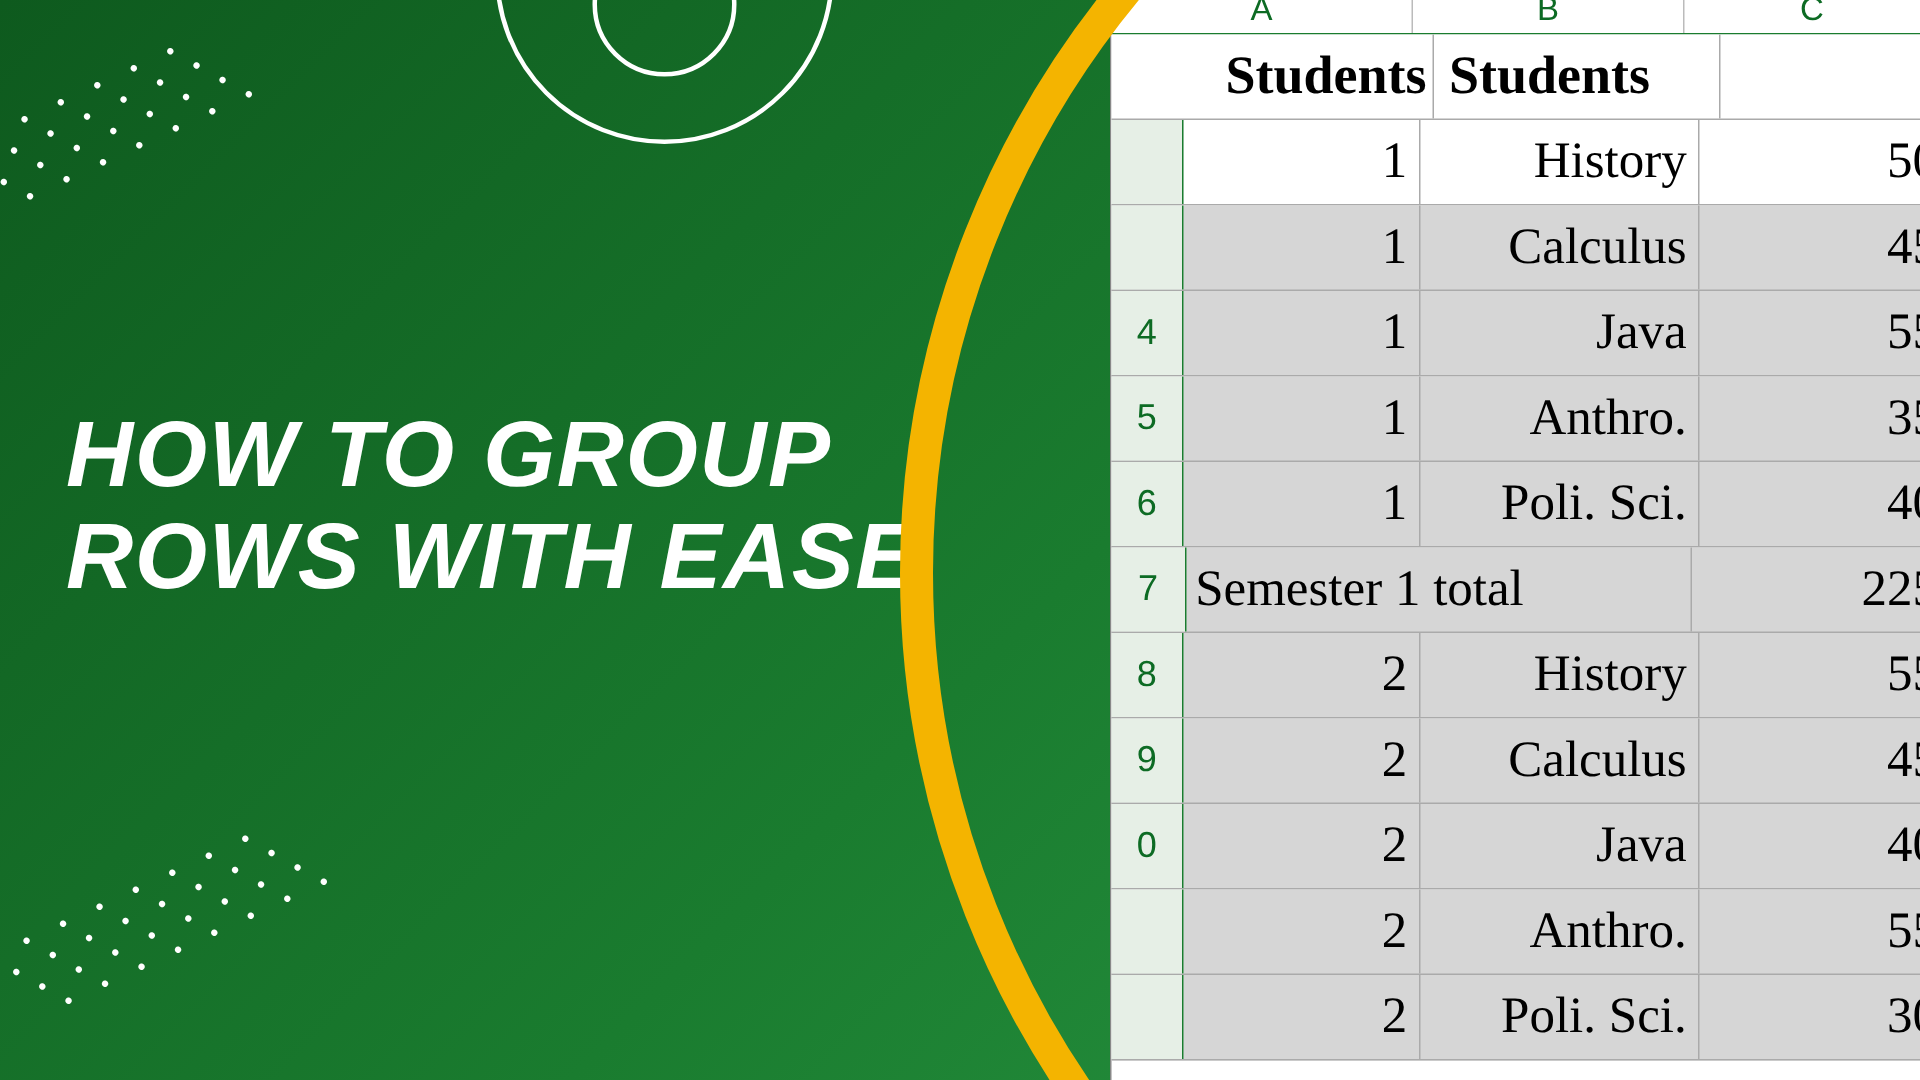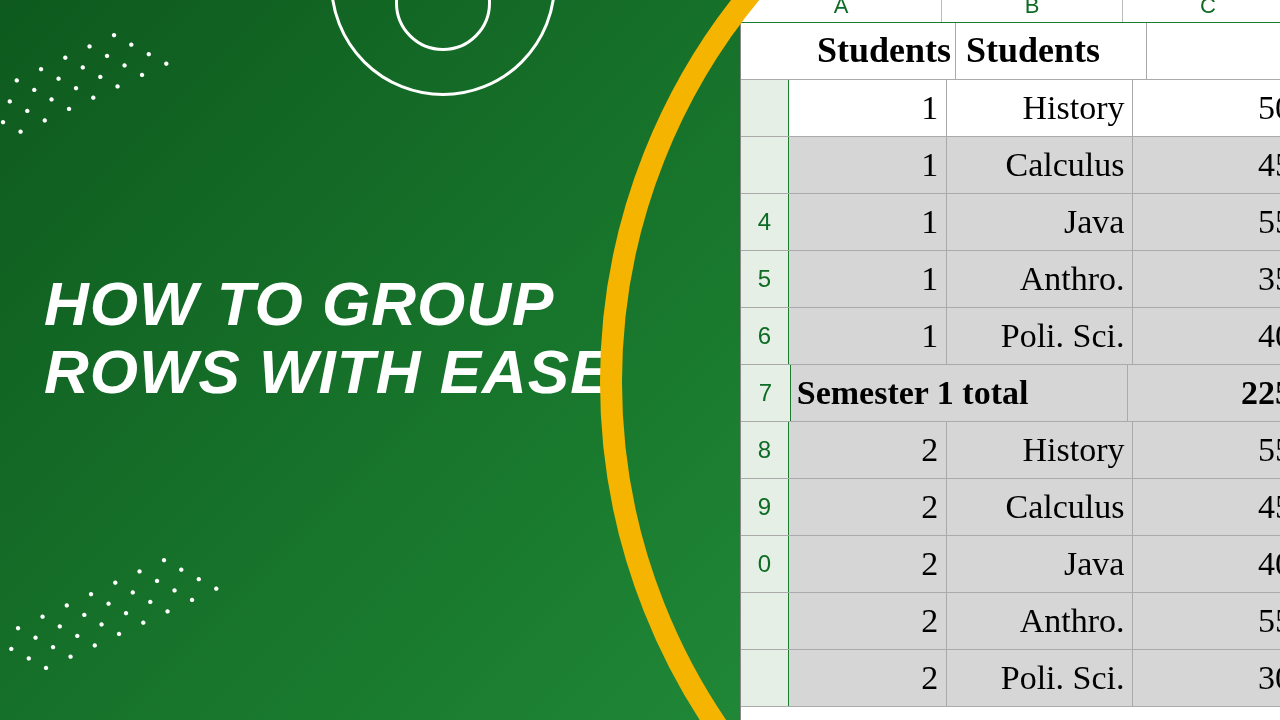--- a/index.html
+++ b/index.html
@@ -33,21 +33,21 @@
   .hr-a{width:200px;text-align:right;padding-right:4px!important;}
   .hr-b{width:180px;} .hr-c{width:170px;}
 
   .rownum{width:50px;text-align:center;font-size:24px;color:#0d6b24;background:#e6efe6;border-right:1.5px solid #1a7c2f;line-height:56px;font-family:'Segoe UI',Arial,sans-serif;}
   .datarow{height:56px;background:#d6d6d6;}
   .datarow.white{background:#ffffff;}
   .cell{border-right:1px solid #aaa;font-family:'Times New Roman',serif;font-size:34px;line-height:56px;padding:0 8px;white-space:nowrap;}
   .c-a{width:150px;text-align:right;}
   .c-b{width:180px;text-align:right;}
   .c-c{width:160px;text-align:right;}
-  .totalrow .cell{font-weight:bold;}
+  .totalrow .cell{font-weight:normal;}
   .totalrow .c-a{width:330px;text-align:left;padding-left:6px;}
 
   
   .clip{position:absolute;left:0;top:0;width:1280px;height:720px;clip-path:circle(620px at 1200px 360px);}
 </style>
 </head>
 <body>
 
 <div class="stage">
 

